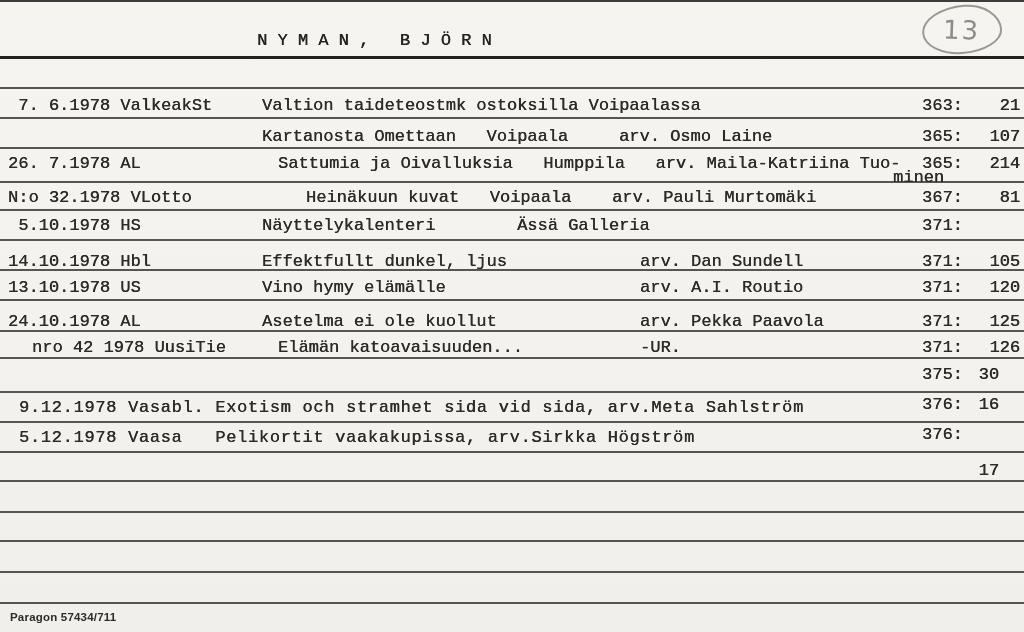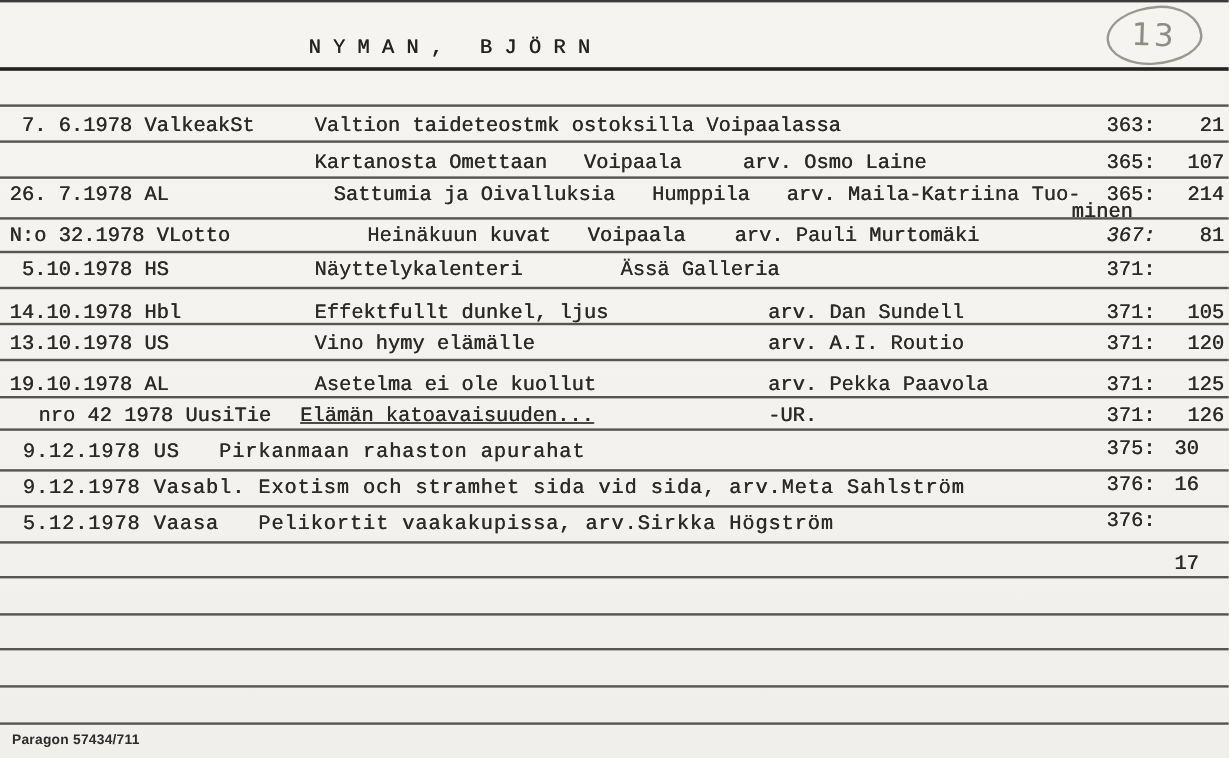--- a/index.html
+++ b/index.html
@@ -86,21 +86,21 @@
       <div class="row" style="top: 154px;">
         <span style="left: 8px;">26. 7.1978 AL</span>
         <span style="left: 262px; margin-left: 16px;">Sattumia ja Oivalluksia   Humppila   arv. Maila-Katriina Tuo-</span>
         <span style="left: 893px; top: 14px;">minen</span>
         <span style="left: 922px;">365:</span>
         <span style="right: 4px; text-align: right;">214</span>
       </div>
       <div class="row" style="top: 188px;">
         <span style="left: 8px;">N:o 32.1978 VLotto</span>
         <span style="left: 274px; margin-left: 32px;">Heinäkuun kuvat   Voipaala    arv. Pauli Murtomäki</span>
-        <span style="left: 922px; font-style: italic;">367:</span>
+        <span style="left: 922px;">367:</span>
         <span style="right: 4px; text-align: right;">81</span>
       </div>
       <div class="row" style="top: 216px; padding-left: 42px;">
         <span style="left: 8px;"> 5.10.1978 HS</span>
         <span style="left: 262px;">Näyttelykalenteri        Ässä Galleria</span>
         <span style="left: 922px;">371:</span>
         <span style="right: 4px; text-align: right;">81</span>
       </div>
       <div class="row" style="top: 252px;">
         <span style="left: 8px;">14.10.1978 Hbl</span>
@@ -110,35 +110,34 @@
         <span style="right: 4px; ">105</span>
       </div>
       <div class="row" style="top: 278px;">
         <span style="left: 8px;">13.10.1978 US</span>
         <span style="left: 262px;">Vino hymy elämälle</span>
         <span style="left: 640px;">arv. A.I. Routio</span>
         <span style="left: 922px;">371:</span>
         <span style="right: 4px; text-align: right;">120</span>
       </div>
       <div class="row" style="top: 312px;">
-        <span style="left: 8px;">19.10.1978 AL</span>
+        <span style="left: 8px;">24.10.1978 AL</span>
         <span style="left: 262px;">Asetelma ei ole kuollut</span>
         <span style="left: 640px;">arv. Pekka Paavola</span>
         <span style="left: 922px;">371:</span>
         <span style="right: 4px; text-align: right;">125</span>
       </div>
       <div class="row" style="top: 338px;">
         <span style="left: 8px; margin-left: 24px;">nro 42 1978 UusiTie</span>
-        <span style="left: 250px; text-decoration: underline;">Elämän katoavaisuuden...</span>
+        <span style="left: 278px;">Elämän katoavaisuuden...</span>
         <span style="left: 640px;">-UR.</span>
         <span style="left: 922px;">371:</span>
         <span style="right: 4px; text-align: right;">126</span>
       </div>
       <div class="row" style="top: 368px;">
-        <span style="left: 8px; letter-spacing: 0.7px;"> 9.12.1978 US   Pirkanmaan rahaston apurahat</span>
         <span style="left: 922px; top: -3px;">375:</span>
         <span style="right: 25px; text-align: right; top: -3px;">30</span>
       </div>
       <div class="row" style="top: 398px;">
         <span style="left: 8px; letter-spacing: 0.7px;"> 9.12.1978 Vasabl. Exotism och stramhet sida vid sida, arv.Meta Sahlström</span>
         <span style="left: 922px; top: -3px;">376:</span>
         <span style="right: 25px; text-align: right; top: -3px;">16</span>
       </div>
       <div class="row" style="top: 428px;">
         <span style="left: 8px; letter-spacing: 0.7px;"> 5.12.1978 Vaasa   Pelikortit vaakakupissa, arv.Sirkka Högström</span>

